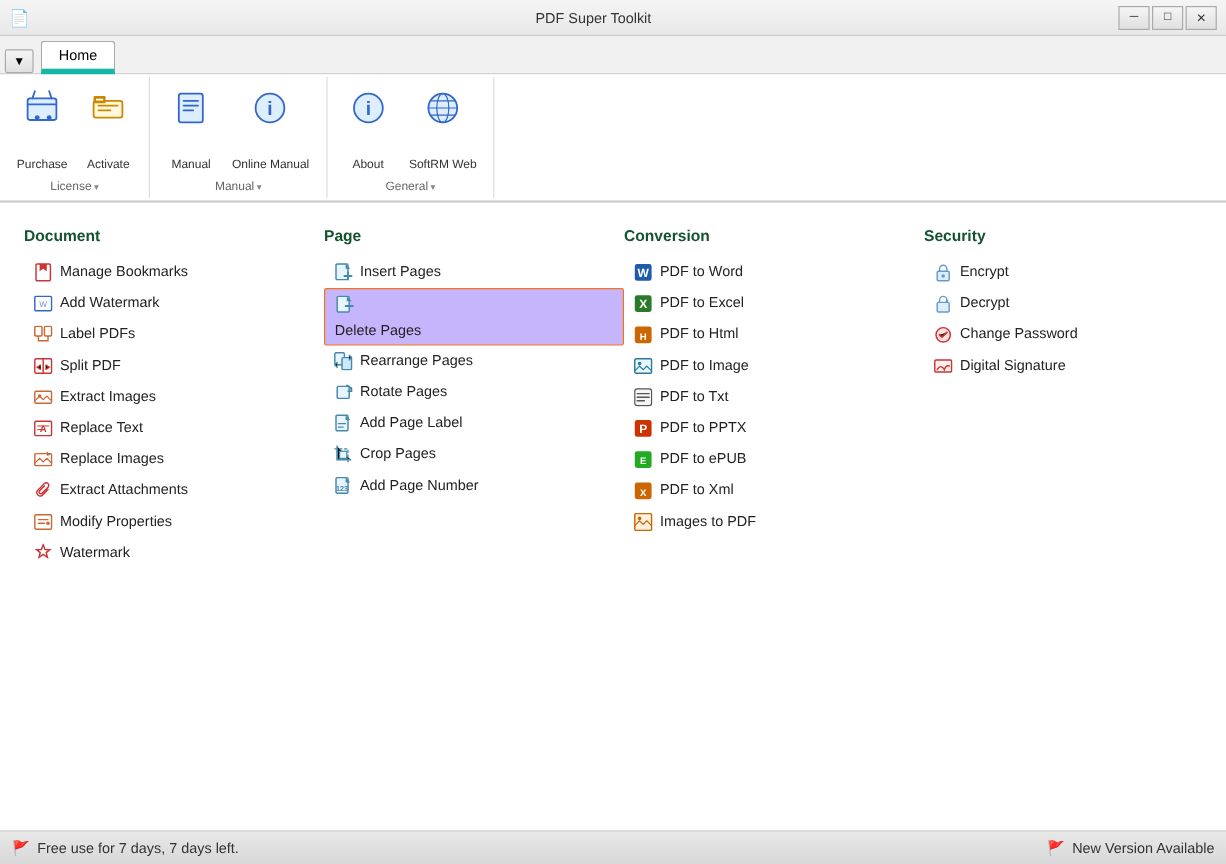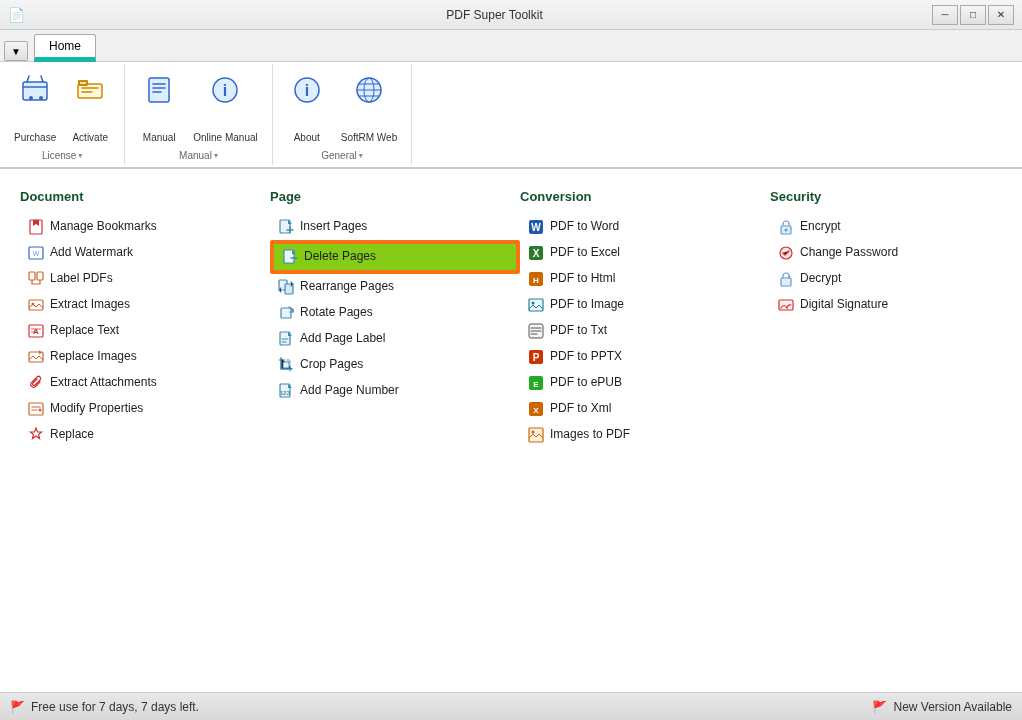--- a/index.html
+++ b/index.html
@@ -186,22 +186,23 @@
     .menu-item {
       display: flex;
       align-items: flex-start;
       gap: 6px;
       padding: 5px 8px;
       cursor: pointer;
       border-radius: 2px;
       white-space: nowrap;
     }
     .menu-item.selected {
-      background: #84cc16;
-      border: 4px solid #f97316;
+      background: #c4b5fd;
+      border: 1px solid #f97316;
+      flex-direction: column;
     }
     .menu-item .item-icon {
       width: 16px;
       height: 16px;
       flex-shrink: 0;
       display: flex;
       align-items: center;
       justify-content: center;
     }
     .menu-item .item-label {
@@ -366,20 +367,29 @@
               <rect x="1" y="1" width="6" height="8" rx="1" fill="none" stroke="#cc6633" stroke-width="1.2"></rect>
               <rect x="9" y="1" width="6" height="8" rx="1" fill="none" stroke="#cc6633" stroke-width="1.2"></rect>
               <path d="M4 9v4h8V9" fill="none" stroke="#cc6633" stroke-width="1.2"></path>
             </svg>
           </span>
           <span class="item-label">Label PDFs</span>
         </div>
         <div class="menu-item">
           <span class="item-icon">
             <svg width="16" height="16" viewBox="0 0 16 16">
+              <rect x="1" y="2" width="14" height="12" rx="1" fill="none" stroke="#cc3333" stroke-width="1.2"></rect>
+              <path d="M8 2v12M6 7l-3 2 3 2M10 7l3 2-3 2" stroke="#cc3333" stroke-width="1.2"></path>
+            </svg>
+          </span>
+          <span class="item-label">Split PDF</span>
+        </div>
+        <div class="menu-item">
+          <span class="item-icon">
+            <svg width="16" height="16" viewBox="0 0 16 16">
               <rect x="1" y="3" width="14" height="10" rx="1" fill="none" stroke="#cc6633" stroke-width="1.2"></rect>
               <circle cx="5" cy="7" r="1.5" fill="#cc6633"></circle>
               <path d="M1 11l4-4 3 3 3-3 4 4" fill="none" stroke="#cc6633" stroke-width="1"></path>
             </svg>
           </span>
           <span class="item-label">Extract Images</span>
         </div>
         <div class="menu-item">
           <span class="item-icon">
             <svg width="16" height="16" viewBox="0 0 16 16">
@@ -417,21 +427,21 @@
             </svg>
           </span>
           <span class="item-label">Modify Properties</span>
         </div>
         <div class="menu-item">
           <span class="item-icon">
             <svg width="16" height="16" viewBox="0 0 16 16">
               <path d="M8 1l1.5 4h4l-3 2.5 1 4L8 9l-3.5 2.5 1-4L2.5 5h4z" fill="none" stroke="#cc3333" stroke-width="1.2"></path>
             </svg>
           </span>
-          <span class="item-label">Replace</span>
+          <span class="item-label">Watermark</span>
         </div>
       </div>
       <div class="menu-column">
         <div class="column-header">Page</div>
         <div class="menu-item">
           <span class="item-icon">
             <svg width="16" height="16" viewBox="0 0 16 16">
               <rect x="2" y="1" width="10" height="13" rx="1" fill="#e8f4ff" stroke="#4488aa" stroke-width="1.2"></rect>
               <path d="M10 1l4 4h-4z" fill="#4488aa"></path>
               <path d="M12 8v6M9 11h6" stroke="#4488aa" stroke-width="1.5" stroke-linecap="round"></path>
@@ -594,35 +604,35 @@
               <rect x="3" y="7" width="10" height="8" rx="1" fill="#ddeeff" stroke="#6699cc" stroke-width="1.2"></rect>
               <path d="M5 7V5a3 3 0 016 0v2" fill="none" stroke="#6699cc" stroke-width="1.2"></path>
               <circle cx="8" cy="11" r="1.5" fill="#6699cc"></circle>
             </svg>
           </span>
           <span class="item-label">Encrypt</span>
         </div>
         <div class="menu-item">
           <span class="item-icon">
             <svg width="16" height="16" viewBox="0 0 16 16">
-              <circle cx="8" cy="8" r="6" fill="#ffe0e0" stroke="#cc3333" stroke-width="1.2"></circle>
-              <path d="M5 8l2 2 4-4" stroke="#cc3333" stroke-width="1.5" stroke-linecap="round" stroke-linejoin="round"></path>
-            </svg>
-          </span>
-          <span class="item-label">Change Password</span>
-        </div>
-        <div class="menu-item">
-          <span class="item-icon">
-            <svg width="16" height="16" viewBox="0 0 16 16">
               <rect x="3" y="7" width="10" height="8" rx="1" fill="#ddeeff" stroke="#6699cc" stroke-width="1.2"></rect>
               <path d="M5 7V5a3 3 0 016 0v2" fill="none" stroke="#6699cc" stroke-width="1.2"></path>
               <line x1="10" y1="7" x2="12" y2="5" stroke="#6699cc" stroke-width="1.2"></line>
             </svg>
           </span>
           <span class="item-label">Decrypt</span>
+        </div>
+        <div class="menu-item">
+          <span class="item-icon">
+            <svg width="16" height="16" viewBox="0 0 16 16">
+              <circle cx="8" cy="8" r="6" fill="#ffe0e0" stroke="#cc3333" stroke-width="1.2"></circle>
+              <path d="M5 8l2 2 4-4" stroke="#cc3333" stroke-width="1.5" stroke-linecap="round" stroke-linejoin="round"></path>
+            </svg>
+          </span>
+          <span class="item-label">Change Password</span>
         </div>
         <div class="menu-item">
           <span class="item-icon">
             <svg width="16" height="16" viewBox="0 0 16 16">
               <rect x="1" y="3" width="14" height="10" rx="1" fill="#fff0f0" stroke="#cc3333" stroke-width="1.2"></rect>
               <path d="M3 11 Q6 6 9 11 Q10 7 13 8" fill="none" stroke="#cc3333" stroke-width="1.2" stroke-linecap="round"></path>
             </svg>
           </span>
           <span class="item-label">Digital Signature</span>
         </div>

